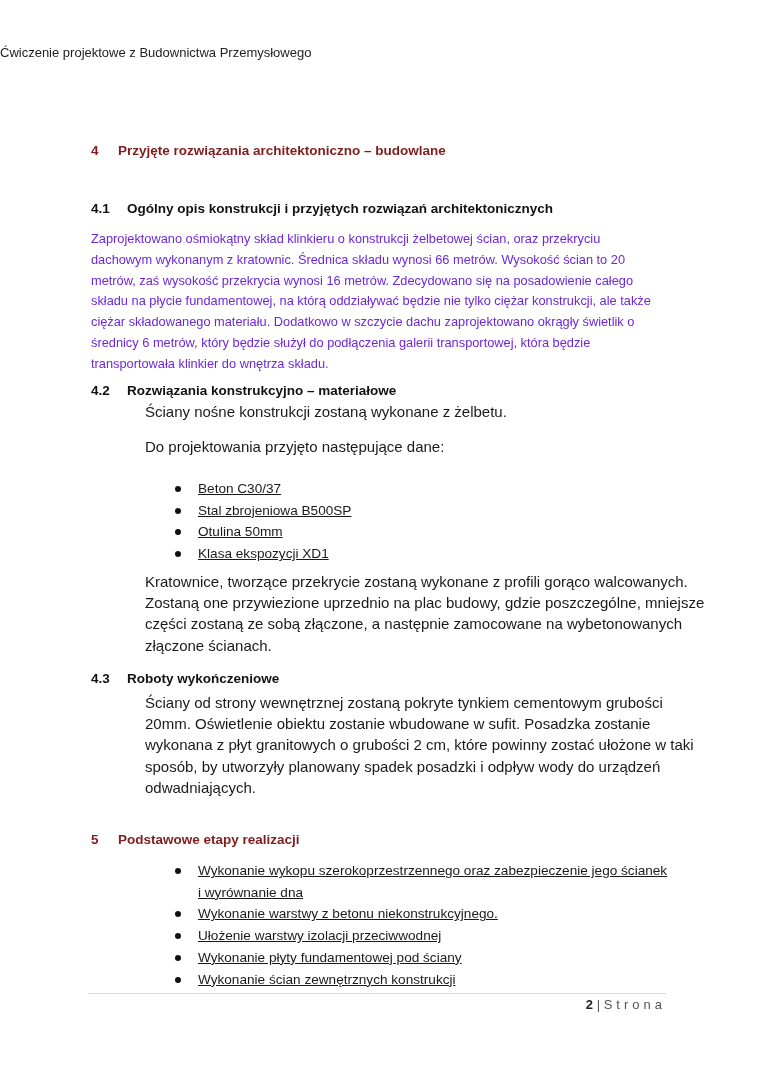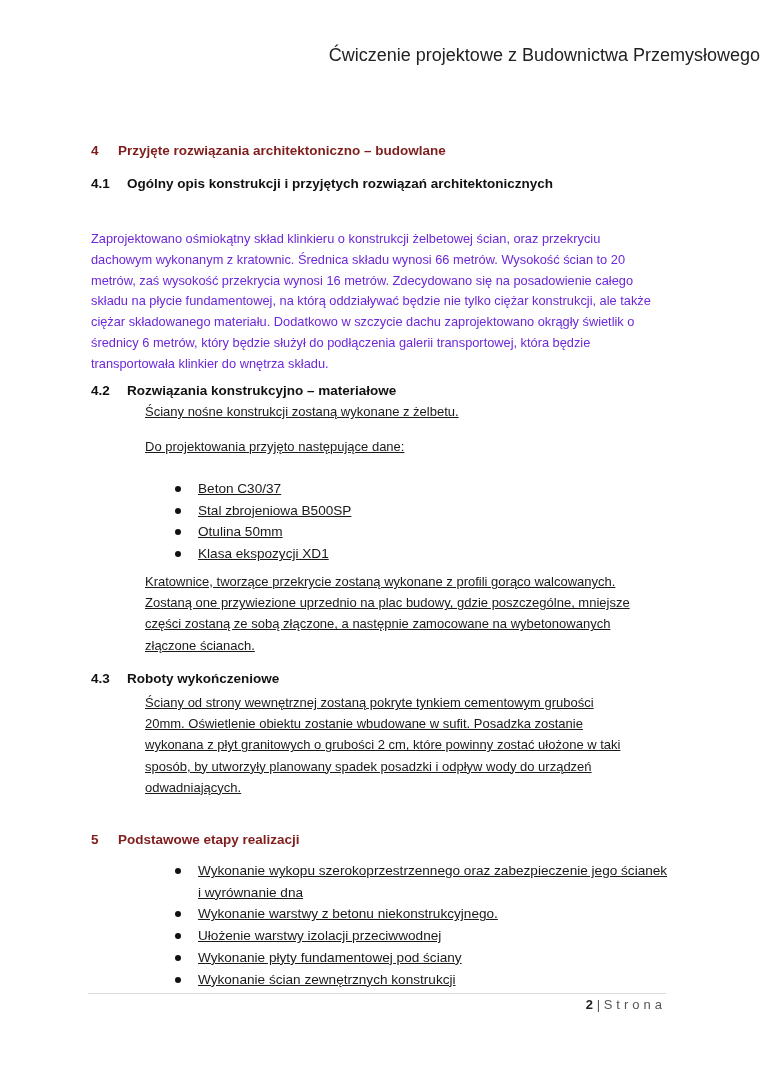--- a/index.html
+++ b/index.html
@@ -2,33 +2,33 @@
 <html><head>
   <meta charset="utf-8">
   <style>
     html, body { margin: 0; padding: 0; background: #ffffff; }
     body {
       width: 760px; height: 1075px; position: relative; overflow: hidden;
       font-family: "Liberation Sans", sans-serif; color: #1a1a1a;
     }
     .page-header {
       position: absolute; top: 45px; left: 0; width: 760px;
-      text-align: right; font-size: 18px; color: #222;
+      text-align: left; font-size: 13px; color: #222;
     }
     .h1 {
       position: absolute; left: 91px; font-weight: bold; font-size: 13.5px; color: #7f1d1d;
     }
     .h1 .num { display: inline-block; width: 27px; }
     .h2 { position: absolute; left: 91px; font-weight: bold; font-size: 13.5px; color: #111; }
     .h2 .num { display: inline-block; width: 36px; }
     .para {
       position: absolute; font-size: 12.8px; line-height: 20.8px; color: #6d28d9;
     }
     .para-lg {
-      position: absolute; font-size: 13px; line-height: 21.2px; color: #1a1a1a; text-decoration: underline;
+      position: absolute; font-size: 15px; line-height: 21.2px; color: #1a1a1a;
     }
     ul.bullets { position: absolute; margin: 8px; padding: 0; list-style: none; text-decoration: underline; }
     ul.bullets li { position: relative; font-size: 13.6px; line-height: 21.7px; padding-left: 24px; }
     ul.bullets li .dot {
       position: absolute; left: 1px; top: 8px; width: 6px; height: 6px; border-radius: 50%; background: #111;
     }
     .footer-rule {
       position: absolute; left: 88px; top: 993px; width: 578px; height: 1px; background: #d9d9d9;
     }
     .footer {
@@ -40,21 +40,21 @@
 </head>
 <body>
 
 <div class="page-header">Ćwiczenie projektowe z Budownictwa Przemysłowego</div>
 
 <div class="h1" style="top:143px;">
   <span class="num">4</span><span>Przyjęte rozwiązania architektoniczno – budowlane</span>
 </div>
 
 <div class="h2" style="top:176px;">
-  <span class="num" style="width:36px;">4.1</span><span>Ogólny opis konstrukcji i przyjętych rozwiązań architektonicznych</span>
+  <span class="num" style="width:36px;margin-top:25px;">4.1</span><span>Ogólny opis konstrukcji i przyjętych rozwiązań architektonicznych</span>
 </div>
 <div class="para" style="left:91px; top:229px;">
   <div>Zaprojektowano ośmiokątny skład klinkieru o konstrukcji żelbetowej ścian, oraz przekryciu</div>
   <div>dachowym wykonanym z kratownic. Średnica składu wynosi 66 metrów. Wysokość ścian to 20</div>
   <div>metrów, zaś wysokość przekrycia wynosi 16 metrów. Zdecydowano się na posadowienie całego</div>
   <div>składu na płycie fundamentowej, na którą oddziaływać będzie nie tylko ciężar konstrukcji, ale także</div>
   <div>ciężar składowanego materiału. Dodatkowo w szczycie dachu zaprojektowano okrągły świetlik o</div>
   <div>średnicy 6 metrów, który będzie służył do podłączenia galerii transportowej, która będzie</div>
   <div>transportowała klinkier do wnętrza składu.</div>
 </div>

